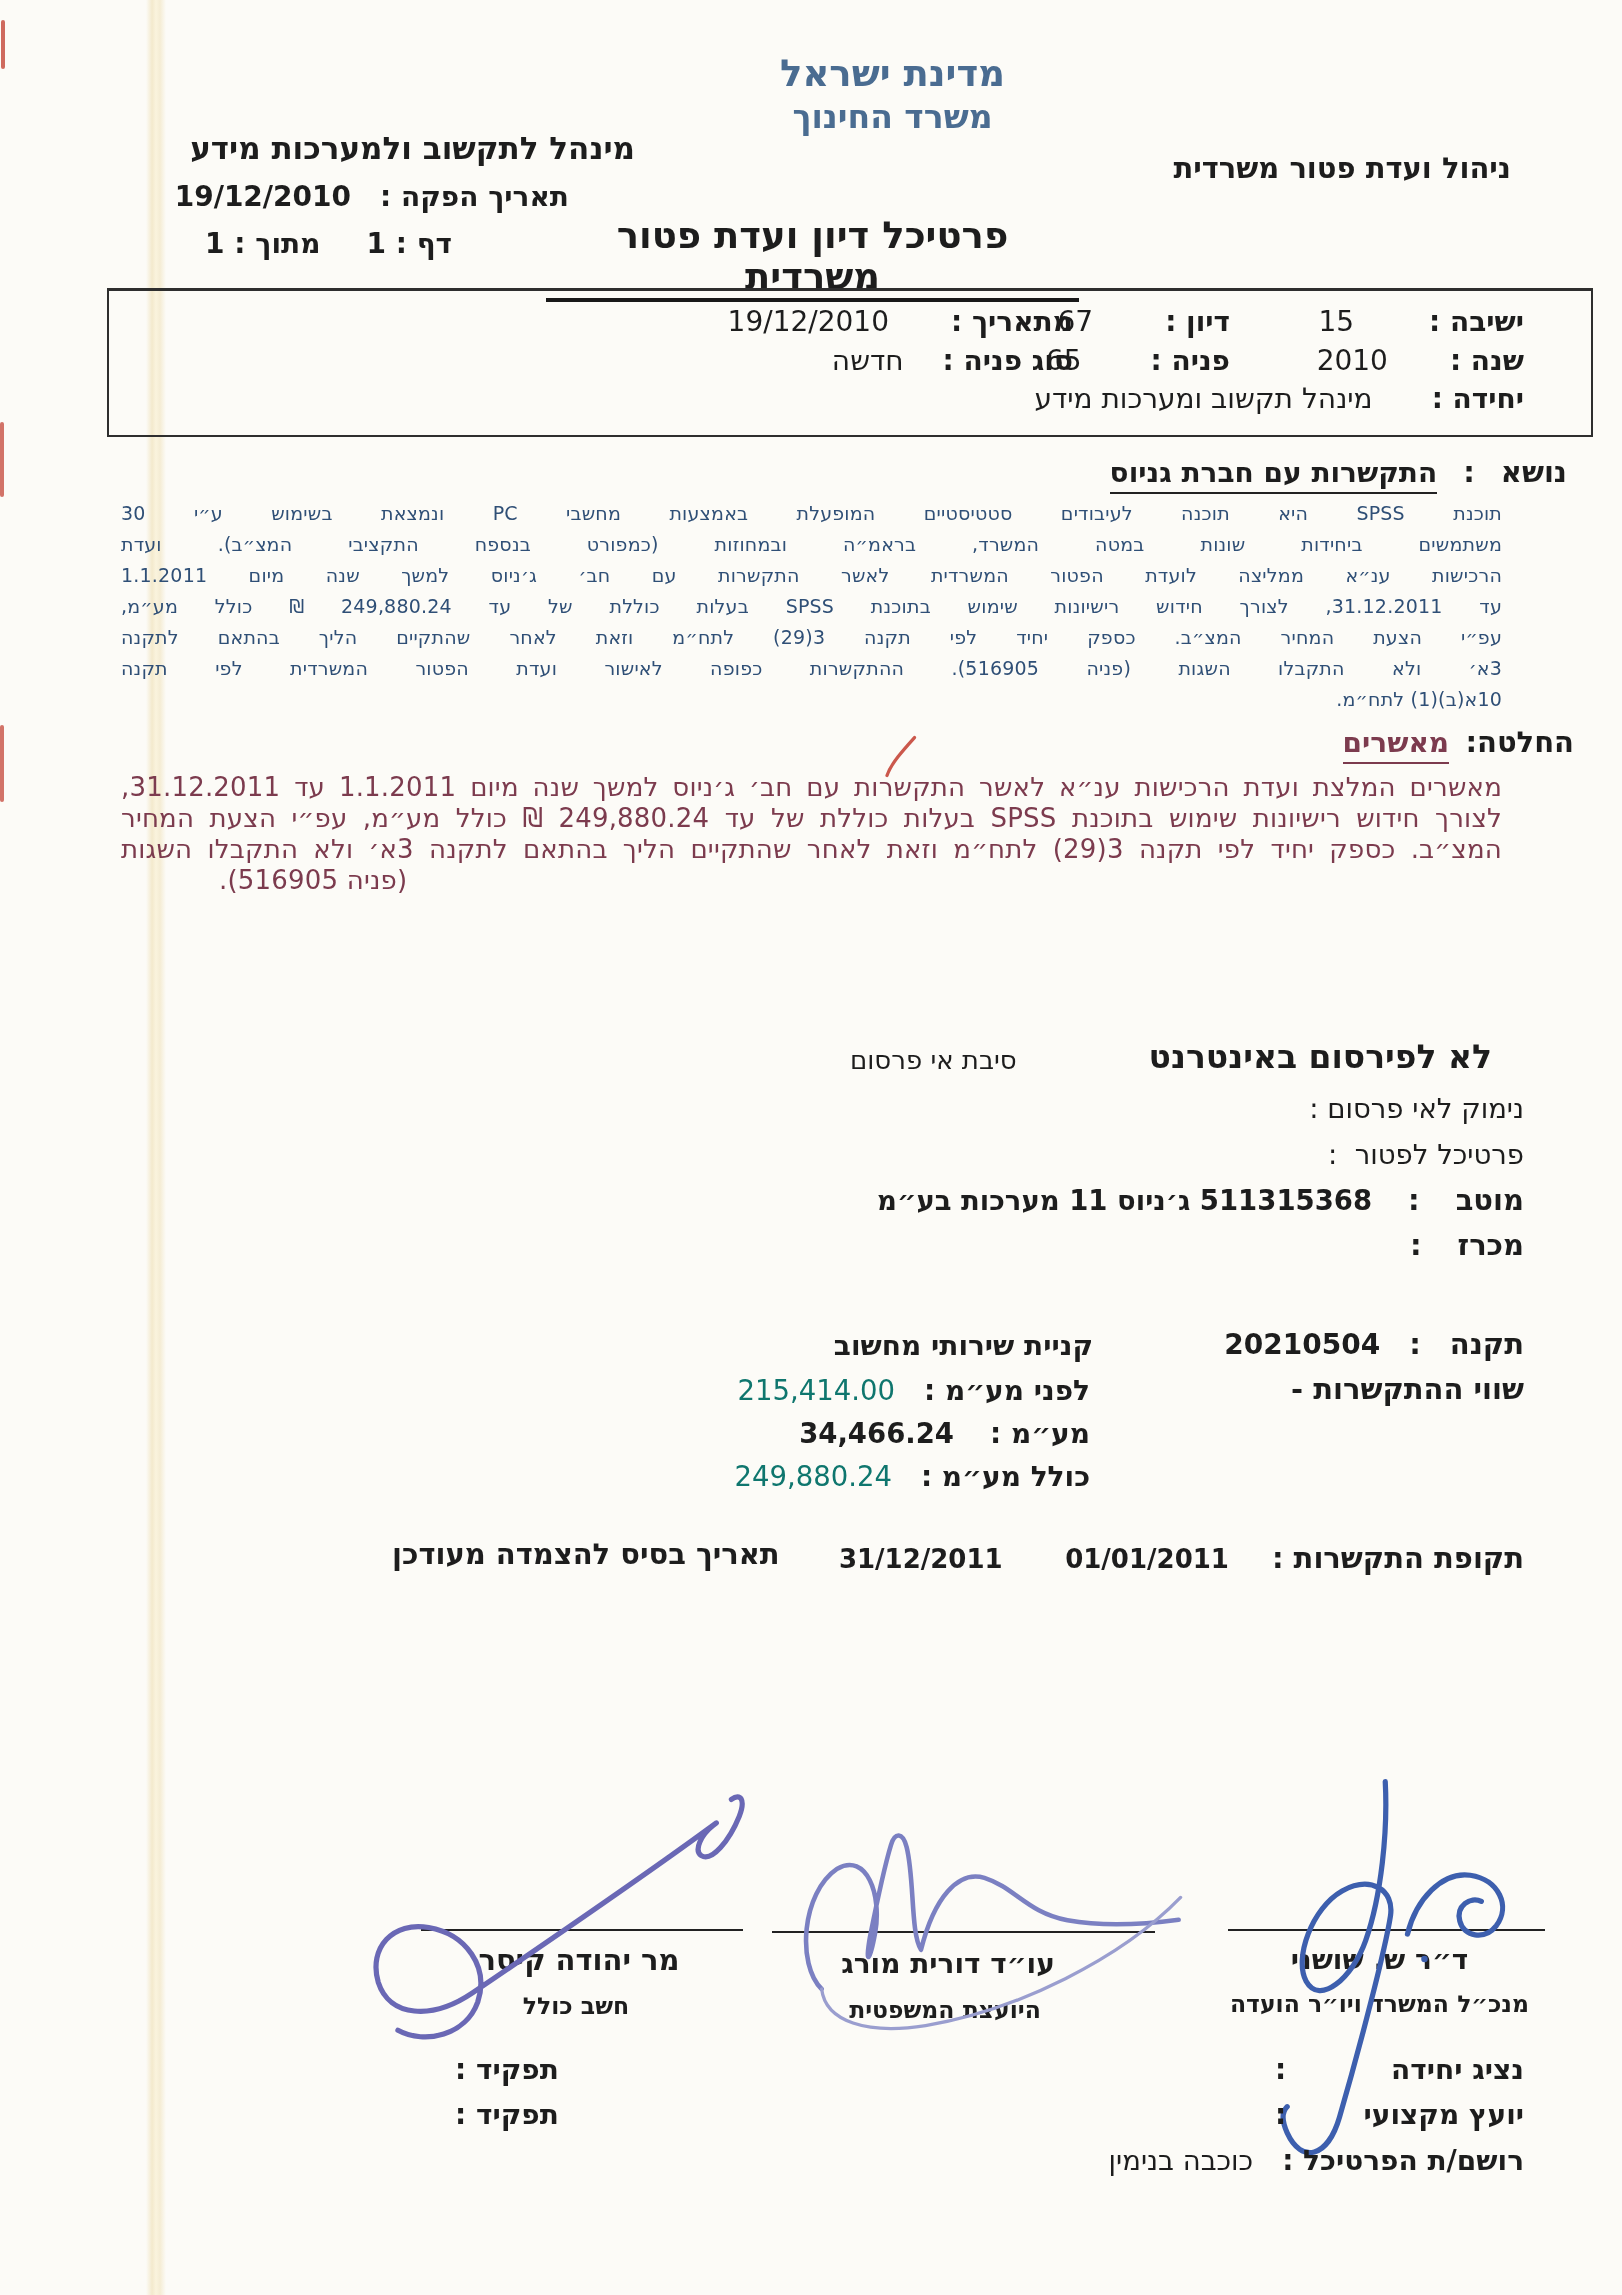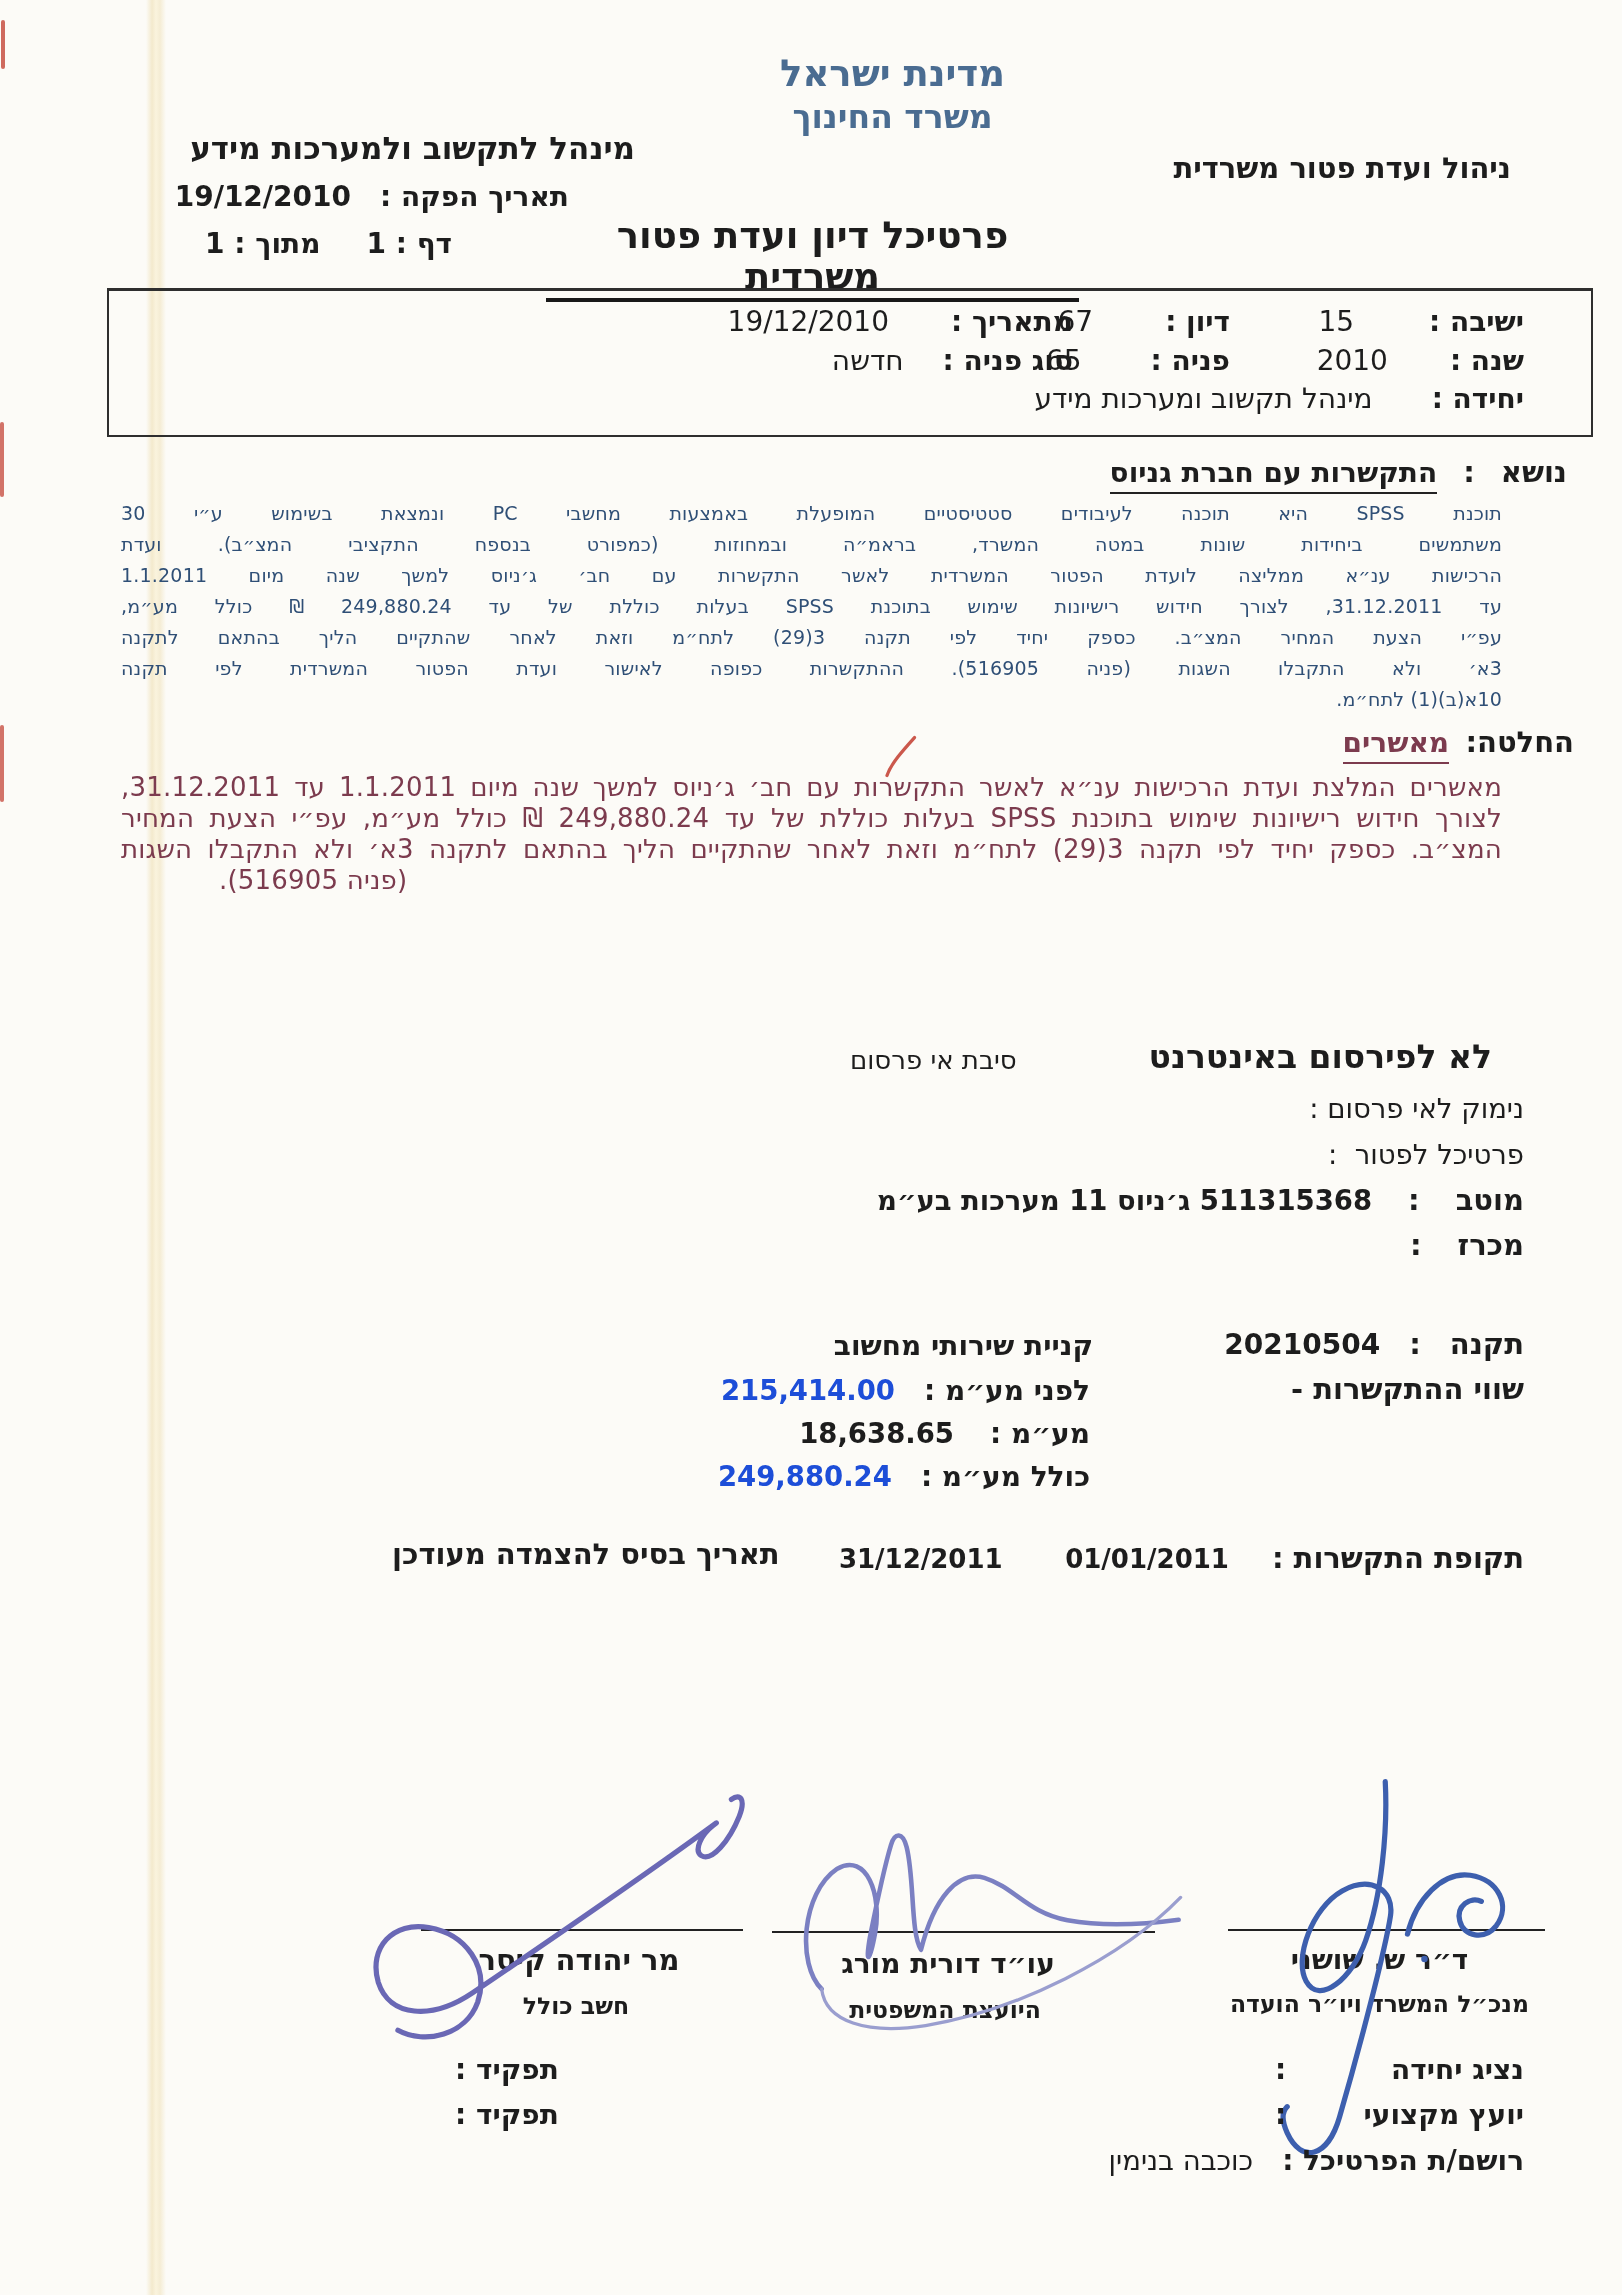--- a/index.html
+++ b/index.html
@@ -14,21 +14,21 @@
   .t50{font-size:33px;line-height:1.1;}
   .t47{font-size:31px;line-height:1.1;}
   .t45{font-size:29px;line-height:1.15;}
   .t43{font-size:28px;line-height:1.15;}
   .t42{font-size:27.5px;line-height:1.15;}
   .t40{font-size:26px;line-height:1.15;}
   .t36{font-size:23.5px;line-height:1.15;}
   .blue{color:#4a6c91;}
   .navy{color:#2f4f76;}
   .maroon{color:#7c3b4e;}
-  .amt{color:#1d4ed8;font-weight:bold;}
+  .amt{color:#0f766e;font-weight:normal;}
   .doc-title{border-bottom:4.6px solid #191919;padding-bottom:1px;text-align:center;}
   .u3{border-bottom:2px solid #222;padding-bottom:2.6px;}
   .u3m{border-bottom:2px solid #7c3b4e;padding-bottom:3px;}
   .frame{position:absolute;border:2px solid #2e2e2e;border-top-width:3.3px;border-bottom-width:2.6px;}
   .para{position:absolute;direction:rtl;}
   .jline{font-size:19px;line-height:31px;letter-spacing:0.2px;text-align:justify;text-align-last:justify;white-space:nowrap;}
   .jline.last{text-align-last:right;white-space:normal;}
   .dec .jline{line-height:31px;font-size:26px;}
   .sigline{position:absolute;height:2px;background:#222;}
   .center{text-align:center;}
@@ -143,21 +143,21 @@
   </div>
   <div class="abs t43 b" style="right:530px;top:1330px;">קניית שירותי מחשוב</div>
 
   <div class="abs t45 b" style="right:99px;top:1373px;">שווי ההתקשרות -</div>
   <div class="row" style="right:533px;top:1375px;gap:29px;">
     <span class="t43 b">לפני מע״מ :</span>
     <span class="t42 amt">215,414.00</span>
   </div>
   <div class="row" style="right:533px;top:1418px;gap:36px;">
     <span class="t43 b">מע״מ :</span>
-    <span class="t42 b">18,638.65</span>
+    <span class="t42 b">34,466.24</span>
   </div>
   <div class="row" style="right:533px;top:1461px;gap:29px;">
     <span class="t43 b">כולל מע״מ :</span>
     <span class="t42 amt">249,880.24</span>
   </div>
 
   <div class="row" style="right:99px;top:1542px;gap:43px;">
     <span class="t45 sb">תקופת התקשרות :</span>
     <span class="t40 b">01/01/2011</span>
     <span class="t40 b" style="margin-right:19.6px;">31/12/2011</span>

